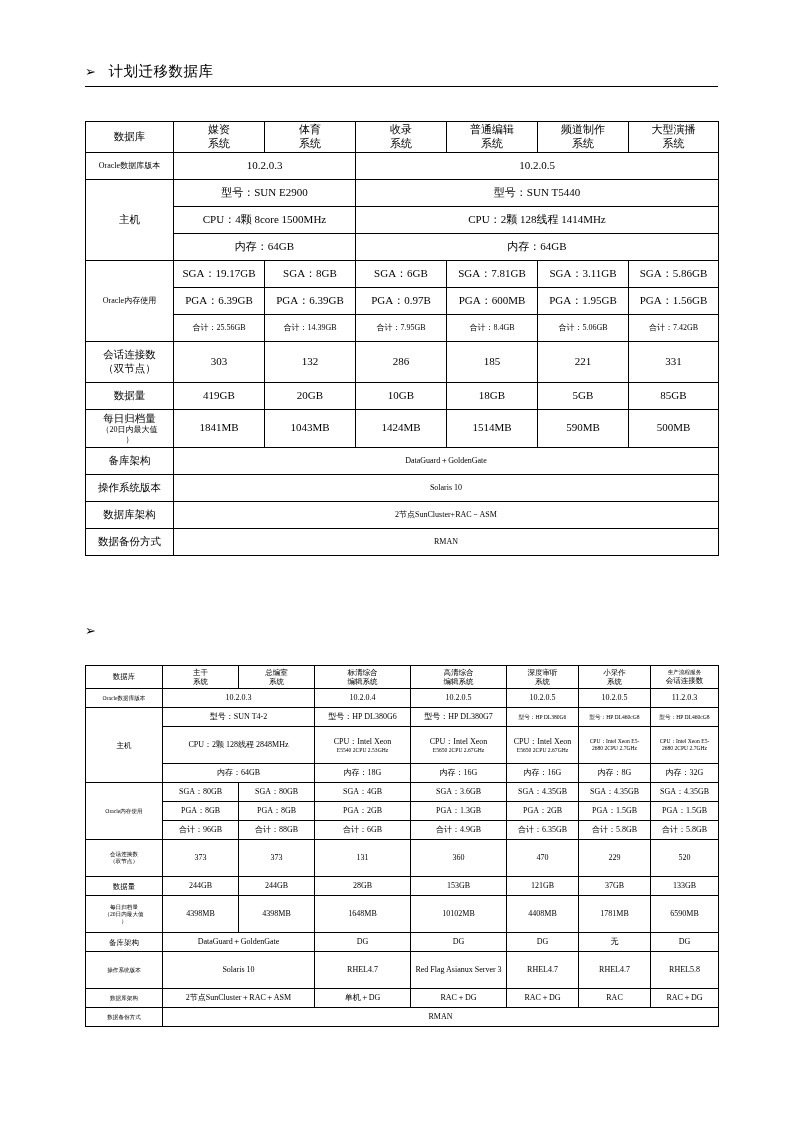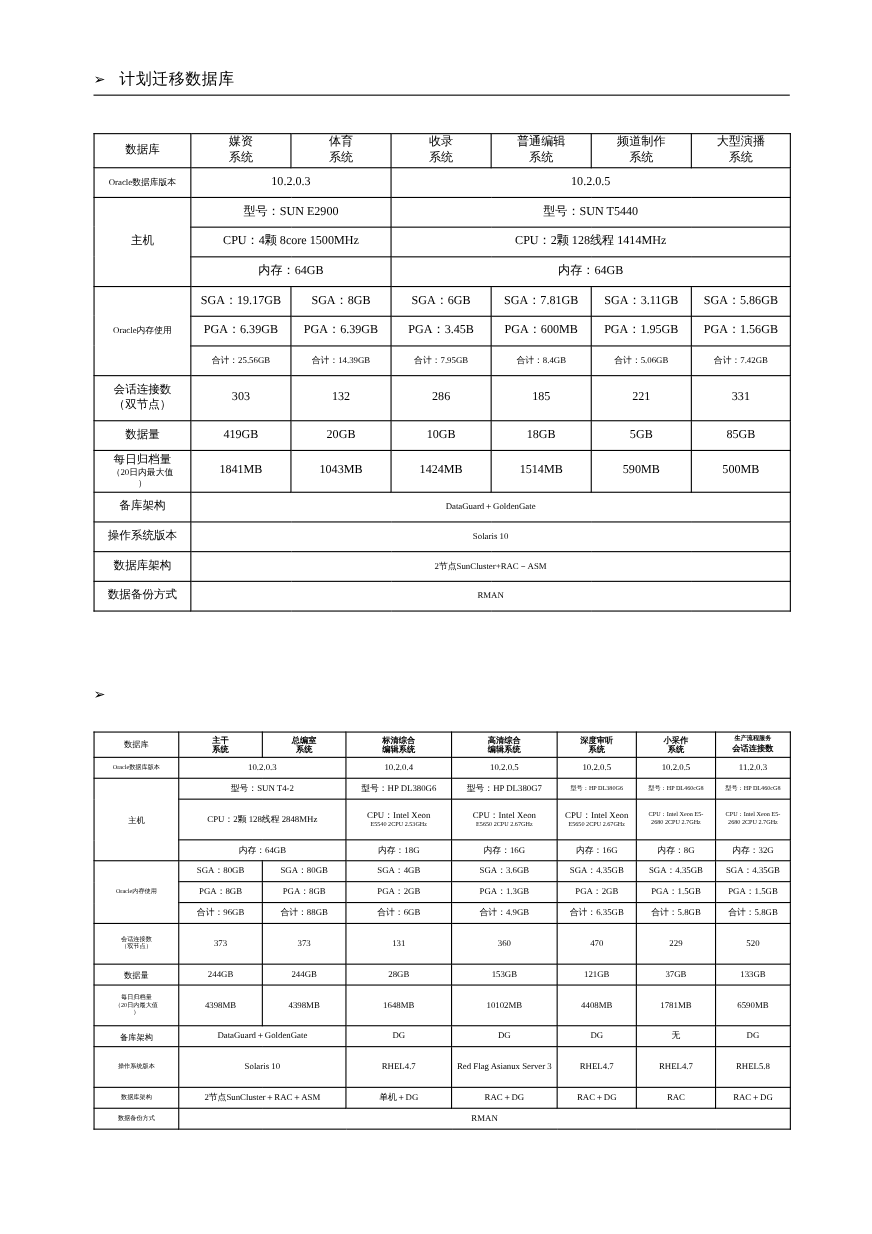--- a/index.html
+++ b/index.html
@@ -74,21 +74,21 @@
   .t1 td { height: 22px; }
   .t1 .lbl { font-size: 10.5px; }
   .t1 .tiny { font-size: 8px; }
   .t1 .hdr { font-size: 11px; padding: 1px 0; margin-top: 23px; }
 
   
   .t2 { font-size: 8px; }
   .t2 td { height: 14px; padding: 1px 0; }
   .t2 .lbl { font-size: 7.5px; }
   .t2 .xtiny { font-size: 5.6px; }
-  .t2 .hdr { font-size: 7.5px; font-weight: bold; }
+  .t2 .hdr { font-size: 7.5px; }
 
   .rowtall-1 td { height: 36px; }
   .rowtall-2 td { height: 32px; }
 
   .stack > span { display: block; }
 
   .pagenum {
     position: absolute;
     left: 0;
     right: 0;
@@ -176,21 +176,21 @@
           <td>SGA：19.17GB</td>
           <td>SGA：8GB</td>
           <td>SGA：6GB</td>
           <td>SGA：7.81GB</td>
           <td>SGA：3.11GB</td>
           <td>SGA：5.86GB</td>
         </tr>
         <tr>
           <td>PGA：6.39GB</td>
           <td>PGA：6.39GB</td>
-          <td>PGA：3.45B</td>
+          <td>PGA：0.97B</td>
           <td>PGA：600MB</td>
           <td>PGA：1.95GB</td>
           <td>PGA：1.56GB</td>
         </tr>
         <tr>
           <td class="tiny">合计：25.56GB</td>
           <td class="tiny">合计：14.39GB</td>
           <td class="tiny">合计：7.95GB</td>
           <td class="tiny">合计：8.4GB</td>
           <td class="tiny">合计：5.06GB</td>

